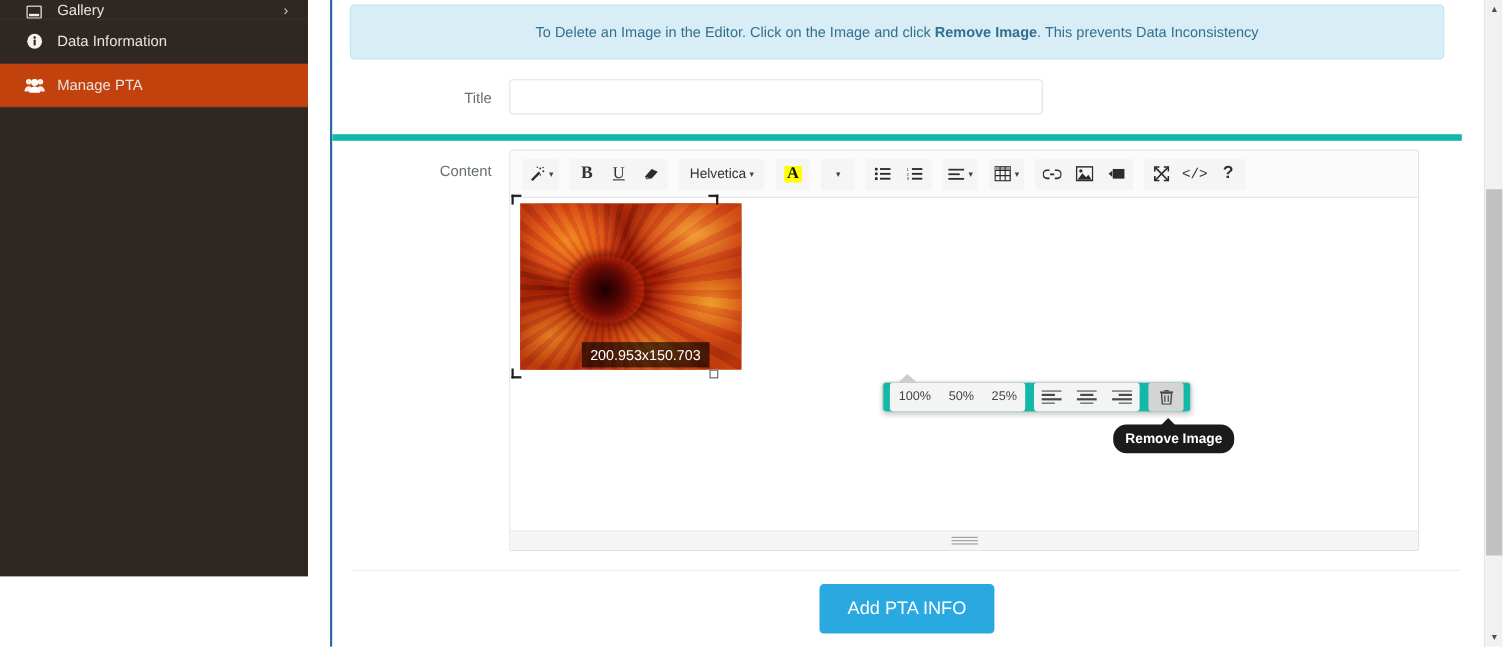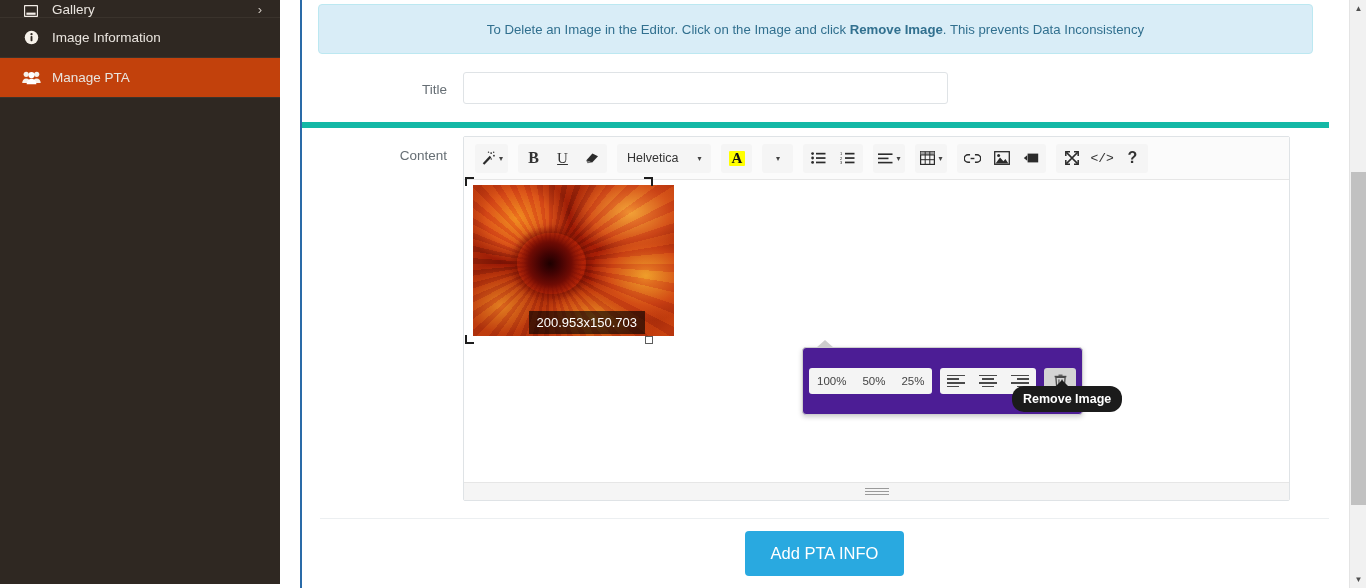--- a/index.html
+++ b/index.html
@@ -8,21 +8,21 @@
     width: 1366px; height: 588px;
     overflow: hidden;
     font-family: "Liberation Sans", sans-serif;
     background: #ffffff;
   }
   #app { position: relative; width: 1366px; height: 588px; background:#fff; }
 
   
   .sidebar {
     position: absolute; left: 0; top: 0;
-    width: 280px; height: 584px;
+    width: 280px; height: 524px;
     background: #2f2822;
   }
   .side-item {
     position: relative;
     display: flex; align-items: center;
     height: 40px;
     padding-left: 20px;
     color: #e9e4de;
     font-size: 13.5px;
     border-bottom: 1px solid #3a332c;
@@ -117,21 +117,21 @@
     min-width: 29px; height: 27px;
     display: inline-flex; align-items: center; justify-content: center;
     color: #333;
     font-size: 14px;
     border-radius: 3px;
     cursor: pointer;
     padding: 0 4px;
     user-select: none;
   }
   .caret { font-size: 8px; margin-left: 3px; color: #444; }
-  .font-btn { font-size: 12.5px; padding: 0 9px; gap: 16px; }
+  .font-btn { font-size: 12.5px; padding: 0 9px; }
   .hl-A {
     font-weight: bold; font-family: "Liberation Serif", serif;
     background: #ffff00; color: #111; padding: 0 3px; line-height: 15px;
     font-size: 15px; border-radius: 1px;
   }
 
   .edit-area {
     height: 302px;
     background: #fff;
     position: relative;
@@ -191,26 +191,26 @@
   }
   .handle { position: absolute; width: 9px; height: 9px; z-index: 6; }
   .h-tl { left:-8px; top:-8px; border-left:2px solid #1d1d1d; border-top:2px solid #1d1d1d; }
   .h-tr { right:-8px; top:-8px; border-right:2px solid #1d1d1d; border-top:2px solid #1d1d1d; }
   .h-bl { left:-8px; bottom:-8px; border-left:2px solid #1d1d1d; border-bottom:2px solid #1d1d1d; }
   .h-br { right:-8px; bottom:-8px; border:1px solid #5c5c5c; background:#fff; width:8px; height:8px;}
 
   
   .img-popup {
     position: absolute; left: 500px; top: 347px;
-    background: #4c1d95;
+    background: #14b8a6;
     border: 1px solid #cfcfcf;
     border-radius: 4px;
     box-shadow: 0 2px 5px rgba(0,0,0,.20);
     display: flex; align-items: center;
-    padding: 20px 6px;
+    padding: 0 6px;
     z-index: 20;
   }
   .img-popup .arrow-up {
     position: absolute; left: 13px; top: -8px;
     width: 0; height: 0;
     border-left: 9px solid transparent;
     border-right: 9px solid transparent;
     border-bottom: 8px solid #cdcdcd;
   }
   .pgrp { display: flex; align-items: center; background:#f4f4f4; border-radius:3px; margin-right:8px;}
@@ -299,21 +299,21 @@
     </div>
 
     <div class="side-item">
       <span class="ic">
         <svg width="15" height="15" viewBox="0 0 16 16">
             <circle cx="8" cy="8" r="7.2" fill="#f6f1ea"></circle>
             <rect x="7" y="6.4" width="2" height="5.6" rx="0.7" fill="#2f2822"></rect>
             <circle cx="8" cy="4.4" r="1.2" fill="#2f2822"></circle>
           </svg>
       </span>
-      <span>Image Information</span>
+      <span>Data Information</span>
     </div>
 
     <div class="side-item active">
       <span class="ic">
         <svg width="19" height="15" viewBox="0 0 20 15">
           <circle cx="4.4" cy="4.2" r="2.7" fill="#f6f1ea"></circle>
           <path d="M0.2 13.4c0-3 1.9-4.9 4.2-4.9s4.2 1.9 4.2 4.9z" fill="#f6f1ea"></path>
           <circle cx="15.5" cy="4.2" r="2.7" fill="#f6f1ea"></circle>
           <path d="M11.3 13.4c0-3 1.9-4.9 4.2-4.9s4.2 1.9 4.2 4.9z" fill="#f6f1ea"></path>
           <circle cx="10" cy="4.9" r="3.3" fill="#ffffff"></circle>

